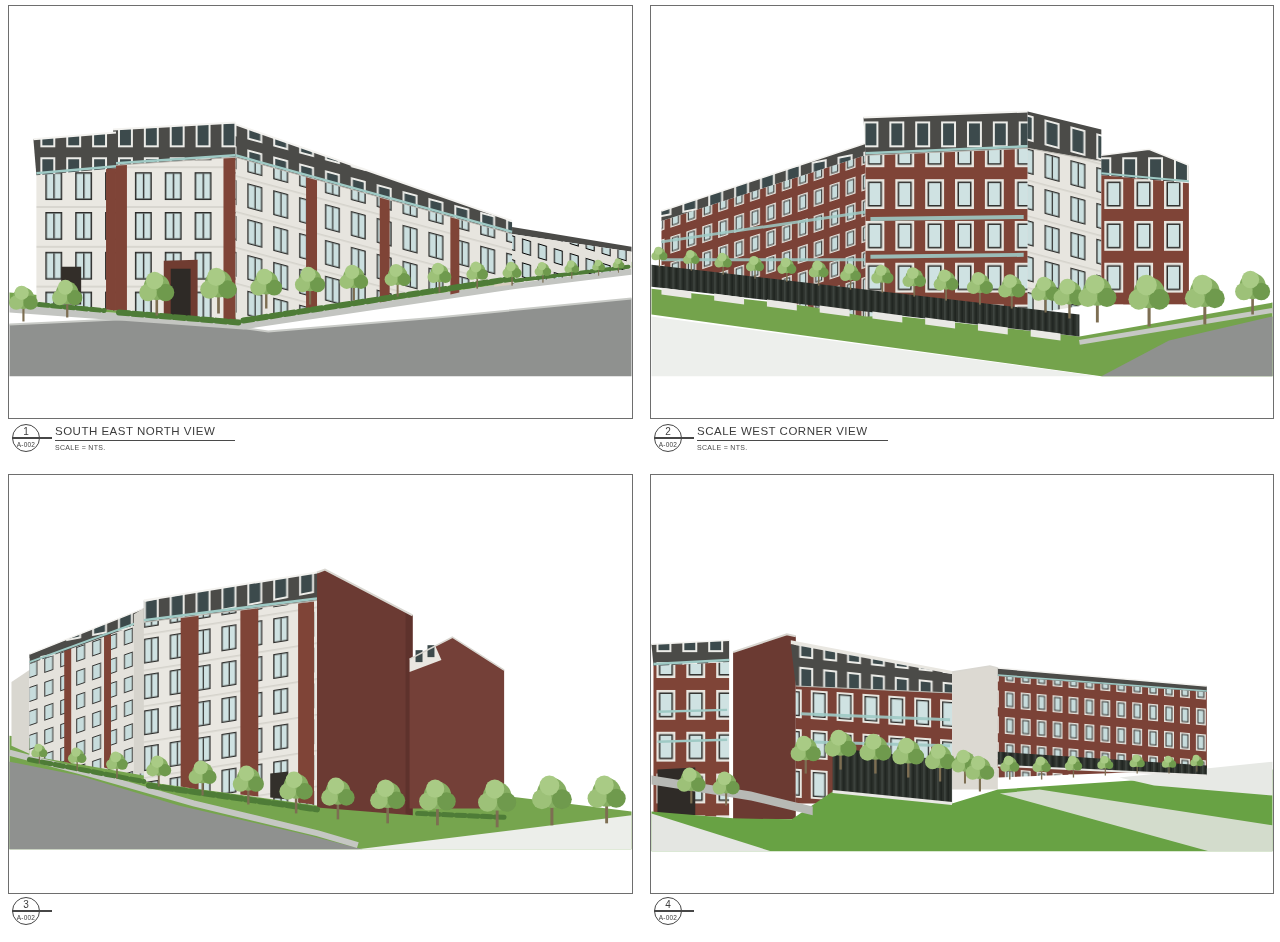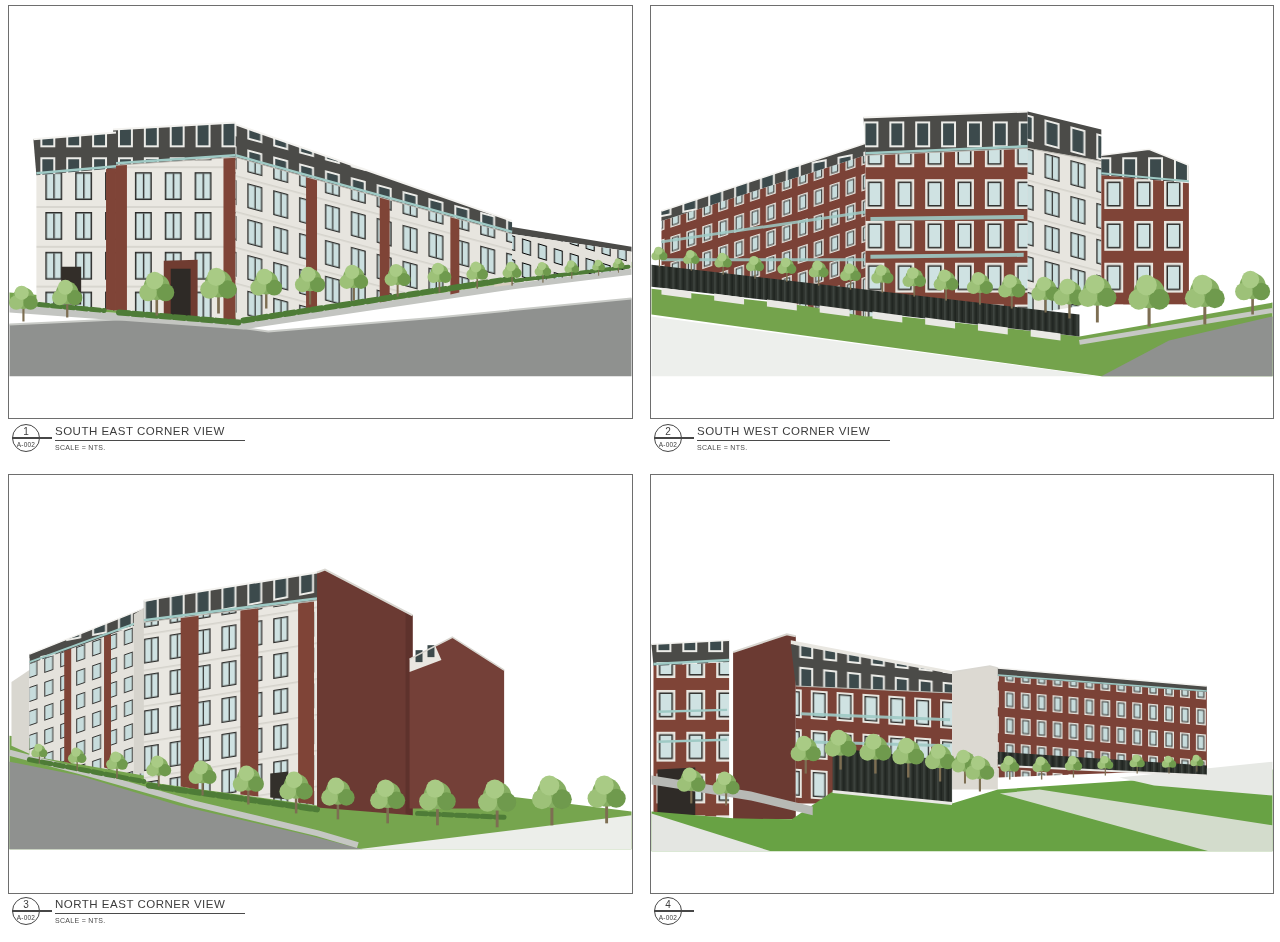--- a/index.html
+++ b/index.html
@@ -422,49 +422,45 @@
   </div>
 
   <div class="caption c1">
     <div class="bubble">
       <div class="bubble-line"></div>
       <div class="bubble-circle"></div>
       <span class="bubble-num">1</span>
       <span class="bubble-ref">A-002</span>
     </div>
     <div class="cap-text">
-      <div class="vtitle">SOUTH EAST CORNER VIEW</div>
+      <div class="vtitle">SOUTH EAST NORTH VIEW</div>
       <div class="vscale">SCALE = NTS.</div>
     </div>
   </div>
 
   <div class="caption c2">
     <div class="bubble">
       <div class="bubble-line"></div>
       <div class="bubble-circle"></div>
       <span class="bubble-num">2</span>
       <span class="bubble-ref">A-002</span>
     </div>
     <div class="cap-text">
-      <div class="vtitle">SOUTH WEST CORNER VIEW</div>
+      <div class="vtitle">SCALE WEST CORNER VIEW</div>
       <div class="vscale">SCALE = NTS.</div>
     </div>
   </div>
 
   <div class="caption c3">
     <div class="bubble">
       <div class="bubble-line"></div>
       <div class="bubble-circle"></div>
       <span class="bubble-num">3</span>
       <span class="bubble-ref">A-002</span>
     </div>
-    <div class="cap-text">
-      <div class="vtitle">NORTH EAST CORNER VIEW</div>
-      <div class="vscale">SCALE = NTS.</div>
-    </div>
   </div>
 
   <div class="caption c4">
     <div class="bubble">
       <div class="bubble-line"></div>
       <div class="bubble-circle"></div>
       <span class="bubble-num">4</span>
       <span class="bubble-ref">A-002</span>
     </div>
   </div>

